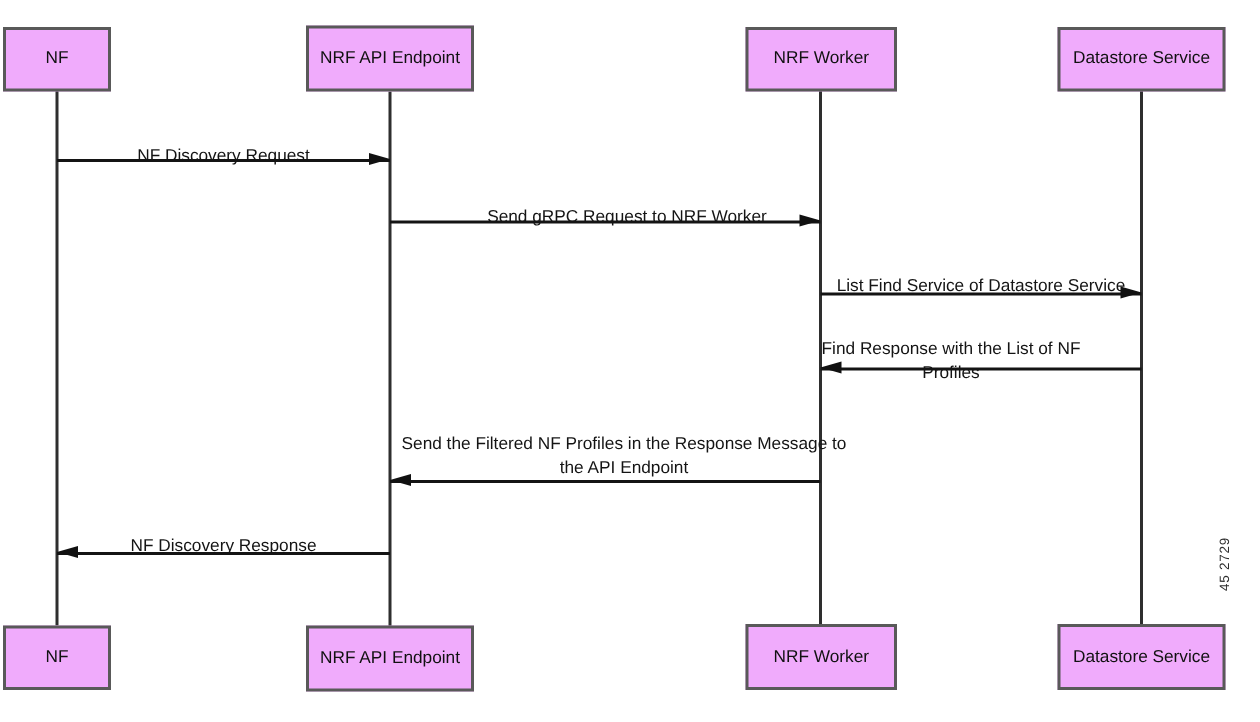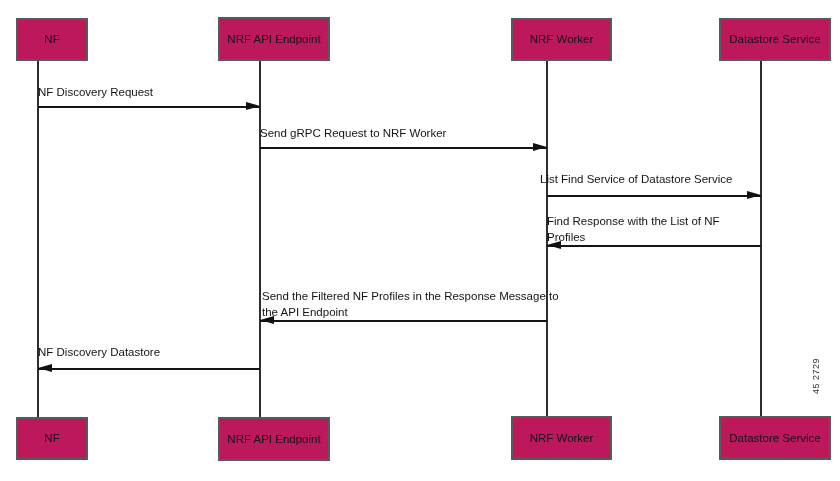--- a/index.html
+++ b/index.html
@@ -9,29 +9,28 @@
     height: 481px;
     background: #ffffff;
     overflow: hidden;
     font-family: "Liberation Sans", sans-serif;
     color: #161616;
   }
   .actor {
     position: absolute;
     box-sizing: border-box;
     border: 2px solid #595959;
-    background: #be185d;
+    background: #f0abfc;
     display: flex;
     align-items: center;
     justify-content: center;
     font-size: 11.5px;
     line-height: 13px;
     text-align: center;
     color: #111111;
-    margin-left: 14px;
   }
   .lifeline {
     position: absolute;
     width: 1.5px;
     background: #2e2e2e;
   }
   .shaft {
     position: absolute;
     height: 1.5px;
     background: #141414;
@@ -47,22 +46,23 @@
     position: absolute;
     width: 0; height: 0;
     border-top: 4.5px solid transparent;
     border-bottom: 4.5px solid transparent;
     border-right: 14px solid #111111;
   }
   .msg-label {
     position: absolute;
     font-size: 11.5px;
     line-height: 15.5px;
-    text-align: left;
+    text-align: center;
     color: #141414;
+    margin-top: 12px;
   }
   .watermark {
     position: absolute;
     left: 786px;
     top: 371px;
     width: 60px;
     text-align: center;
     transform: rotate(-90deg);
     font-size: 9px;
     letter-spacing: 0.5px;
@@ -115,23 +115,23 @@
   <div class="head-right" style="left:533px; top:143px;"></div>
 
   <div class="msg-label" style="left:540px; top:172px; width:228px;">List Find Service of Datastore Service</div>
   <div class="shaft" style="left:547px; top:195px; width:214px;"></div>
   <div class="head-right" style="left:747px; top:191px;"></div>
 
   <div class="msg-label" style="left:547px; top:214px; width:174px;">Find Response with the List of NF Profiles</div>
   <div class="shaft" style="left:547px; top:245px; width:214px;"></div>
   <div class="head-left" style="left:547px; top:241px;"></div>
 
-  <div class="msg-label" style="left:262px; top:289px; width:308px;">Send the Filtered NF Profiles in the Response Message to the API Endpoint</div>
+  <div class="msg-label" style="left:262px; top:277px; width:308px;">Send the Filtered NF Profiles in the Response Message to the API Endpoint</div>
   <div class="shaft" style="left:260px; top:320px; width:287px;"></div>
   <div class="head-left" style="left:260px; top:316px;"></div>
 
-  <div class="msg-label" style="left:38px; top:345px; width:222px;">NF Discovery Datastore</div>
+  <div class="msg-label" style="left:38px; top:345px; width:222px;">NF Discovery Response</div>
   <div class="shaft" style="left:38px; top:368px; width:222px;"></div>
   <div class="head-left" style="left:38px; top:364px;"></div>
 
   <div class="watermark">45 2729</div>
 
 </div>
 
 </body></html>

